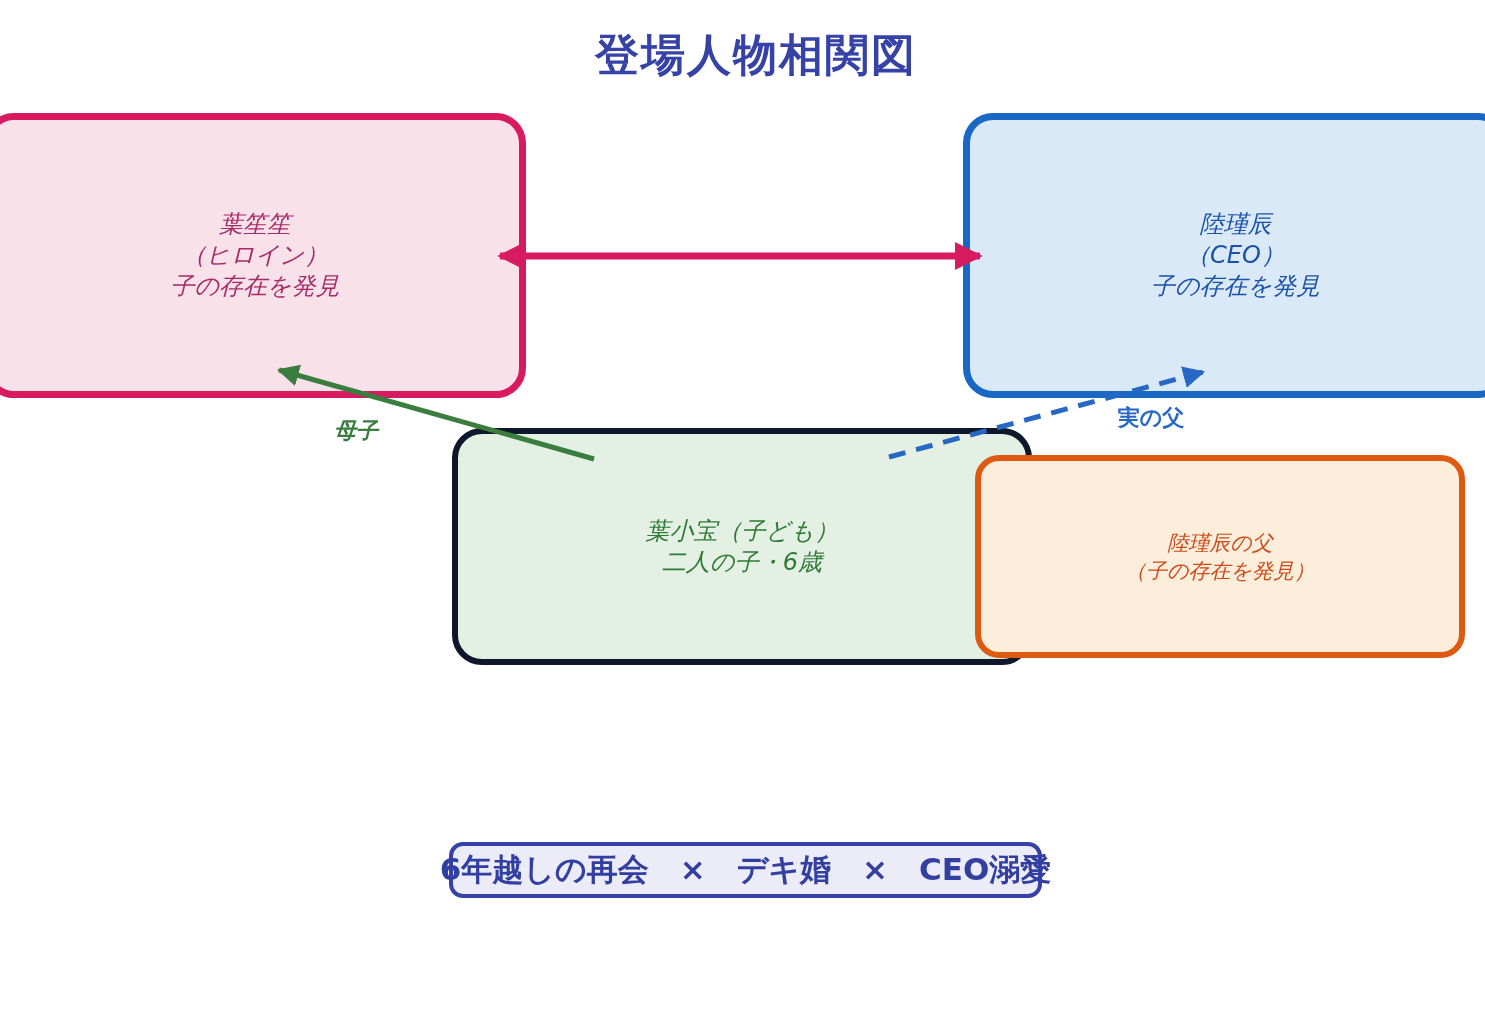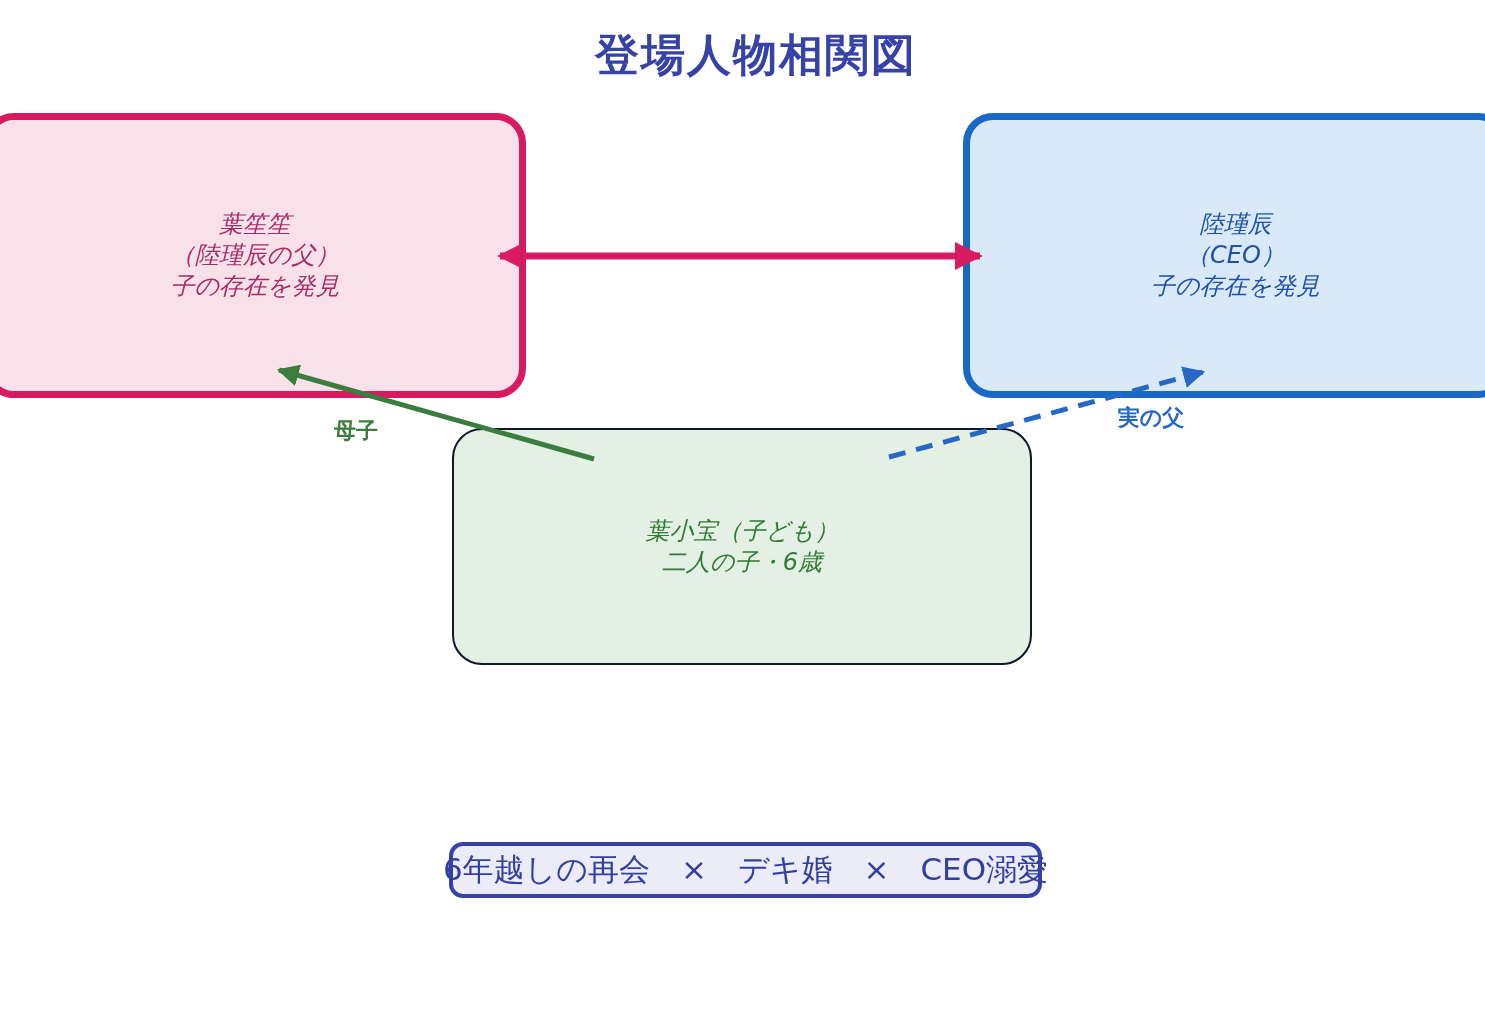--- a/index.html
+++ b/index.html
@@ -21,66 +21,70 @@
   .node.heroine{
     left:-16px;top:113px;width:542px;height:285px;
     background:#F9E1EA;border:7px solid #D81B60;border-radius:30px;color:#A62B66;
   }
   .node.ceo{
     left:963px;top:113px;width:545px;height:285px;
     background:#D9E9F8;border:7px solid #1A68C6;border-radius:30px;color:#1B51A8;
   }
   .node.child{
     left:452px;top:428px;width:580px;height:237px;
-    background:#E3F0E3;border:2px solid #0f172a;border-radius:30px;color:#2F7A35;z-index:1;
+    background:#E3F0E3;border:6px solid #0f172a;border-radius:30px;color:#2F7A35;z-index:1;
   }
   .node.father{
     left:975px;top:455px;width:490px;height:203px;
     background:#FCEEDA;border:6px solid #DE5A12;border-radius:24px;color:#CE4A1A;z-index:2;
   }
   .node.father .nline{font-size:21px;line-height:28px;}
   .arrows{position:absolute;left:0;top:0;width:1485px;height:1035px;z-index:3;pointer-events:none;}
   .edge-label{
     position:absolute;transform:translateX(-50%);white-space:nowrap;
     font-weight:600;z-index:4;
   }
   .edge-label.reunion{left:748px;top:172px;font-size:24px;color:#E8285E;}
-  .edge-label.mother{left:356px;top:416px;font-size:22px;color:#3B7D3E;}
+  .edge-label.mother{left:356px;top:416px;font-size:22px;color:#3B7D3E;font-style:italic;}
   .edge-label.father-label{left:1151px;top:403px;font-size:22px;color:#2768C4;}
   .tagline{
     position:absolute;left:449px;top:842px;width:593px;height:56px;box-sizing:border-box;
     background:#EBECF8;border:4px solid #3642A6;border-radius:14px;
     display:flex;align-items:center;justify-content:center;z-index:1;
   }
-  .tagline span{font-size:31px;font-weight:400;color:#333FA0;white-space:nowrap;}
+  .tagline span{font-size:31px;font-weight:700;color:#333FA0;white-space:nowrap;}
 </style>
 </head>
 <body>
 
 <div class="canvas">
 
   <h1 class="title">登場人物相関図</h1>
 
   <div class="node heroine">
     <div class="nline">葉笙笙</div>
-    <div class="nline">（陸瑾辰の父）</div>
+    <div class="nline">（ヒロイン）</div>
     <div class="nline">子の存在を発見</div>
   </div>
 
   <div class="node ceo">
     <div class="nline">陸瑾辰</div>
     <div class="nline">（CEO）</div>
     <div class="nline">子の存在を発見</div>
   </div>
 
   <div class="node child">
     <div class="nline">葉小宝（子ども）</div>
     <div class="nline">二人の子・6歳</div>
   </div>
 
+  <div class="node father">
+    <div class="nline">陸瑾辰の父</div>
+    <div class="nline">（子の存在を発見）</div>
+  </div>
 
   <svg class="arrows" viewBox="0 0 1485 1035" xmlns="http://www.w3.org/2000/svg">
     <defs>
       <marker id="ah-pink" viewBox="0 0 10 10" refX="9" refY="5" markerWidth="4" markerHeight="4" orient="auto-start-reverse">
         <path d="M0,0 L10,5 L0,10 z" fill="#D81B60"></path>
       </marker>
       <marker id="ah-green" viewBox="0 0 10 10" refX="9" refY="5" markerWidth="4.4" markerHeight="4.4" orient="auto-start-reverse">
         <path d="M0,0 L10,5 L0,10 z" fill="#3B7D3E"></path>
       </marker>
       <marker id="ah-blue" viewBox="0 0 10 10" refX="9" refY="5" markerWidth="4.4" markerHeight="4.4" orient="auto-start-reverse">

